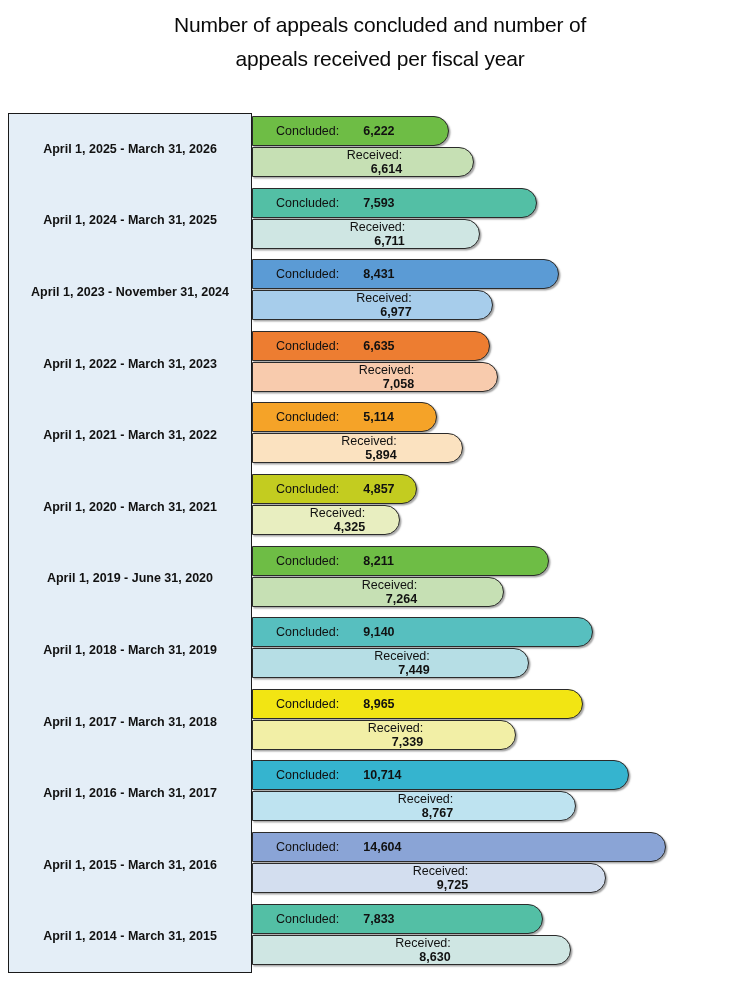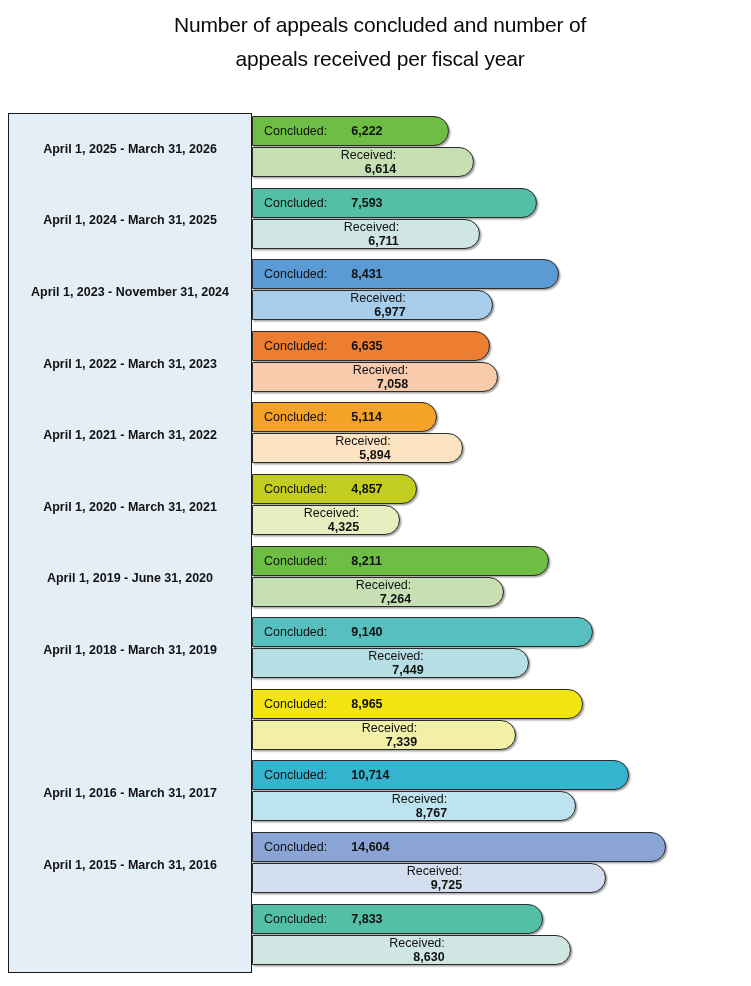--- a/index.html
+++ b/index.html
@@ -96,21 +96,21 @@
   }
 
   .bar {
     position: absolute;
     left: 0;
     height: 30px;
     border: 1.2px solid #2b2b2b;
     border-radius: 0 15px 15px 0;
     display: flex;
     align-items: center;
-    padding-left: 11px;
+    padding-left: 23px;
     font-size: 12.5px;
     color: #111111;
     white-space: nowrap;
     box-shadow: 1.5px 1.5px 1.5px rgba(0,0,0,0.35);
   }
   .bar.concluded { top: 3px; }
   .bar.received  { top: 34px; flex-direction: column; }
 
   .bar .series-name { font-weight: normal; }
   .bar .series-value { font-weight: bold; margin-left: 24px; }
@@ -224,20 +224,21 @@
             <span class="series-name">Concluded:</span>
             <span class="series-value">9,140</span>
           </div>
           <div class="bar received" style="width: 277px; background: rgb(182, 222, 229);">
             <span class="series-name">Received:</span>
             <span class="series-value">7,449</span>
           </div>
         </div>
       </div>
       <div class="fy-row" style="top: 572.8px;">
+        <div class="fy-label">April 1, 2017 - March 31, 2018</div>
         <div class="bars">
           <div class="bar concluded" style="width: 331px; background: rgb(242, 229, 19);">
             <span class="series-name">Concluded:</span>
             <span class="series-value">8,965</span>
           </div>
           <div class="bar received" style="width: 264px; background: rgb(242, 239, 166);">
             <span class="series-name">Received:</span>
             <span class="series-value">7,339</span>
           </div>
         </div>
@@ -262,20 +263,21 @@
             <span class="series-name">Concluded:</span>
             <span class="series-value">14,604</span>
           </div>
           <div class="bar received" style="width: 354px; background: rgb(211, 222, 239);">
             <span class="series-name">Received:</span>
             <span class="series-value">9,725</span>
           </div>
         </div>
       </div>
       <div class="fy-row" style="top: 787.6px;">
+        <div class="fy-label">April 1, 2014 - March 31, 2015</div>
         <div class="bars">
           <div class="bar concluded" style="width: 291px; background: rgb(83, 191, 165);">
             <span class="series-name">Concluded:</span>
             <span class="series-value">7,833</span>
           </div>
           <div class="bar received" style="width: 319px; background: rgb(207, 230, 227);">
             <span class="series-name">Received:</span>
             <span class="series-value">8,630</span>
           </div>
         </div>

